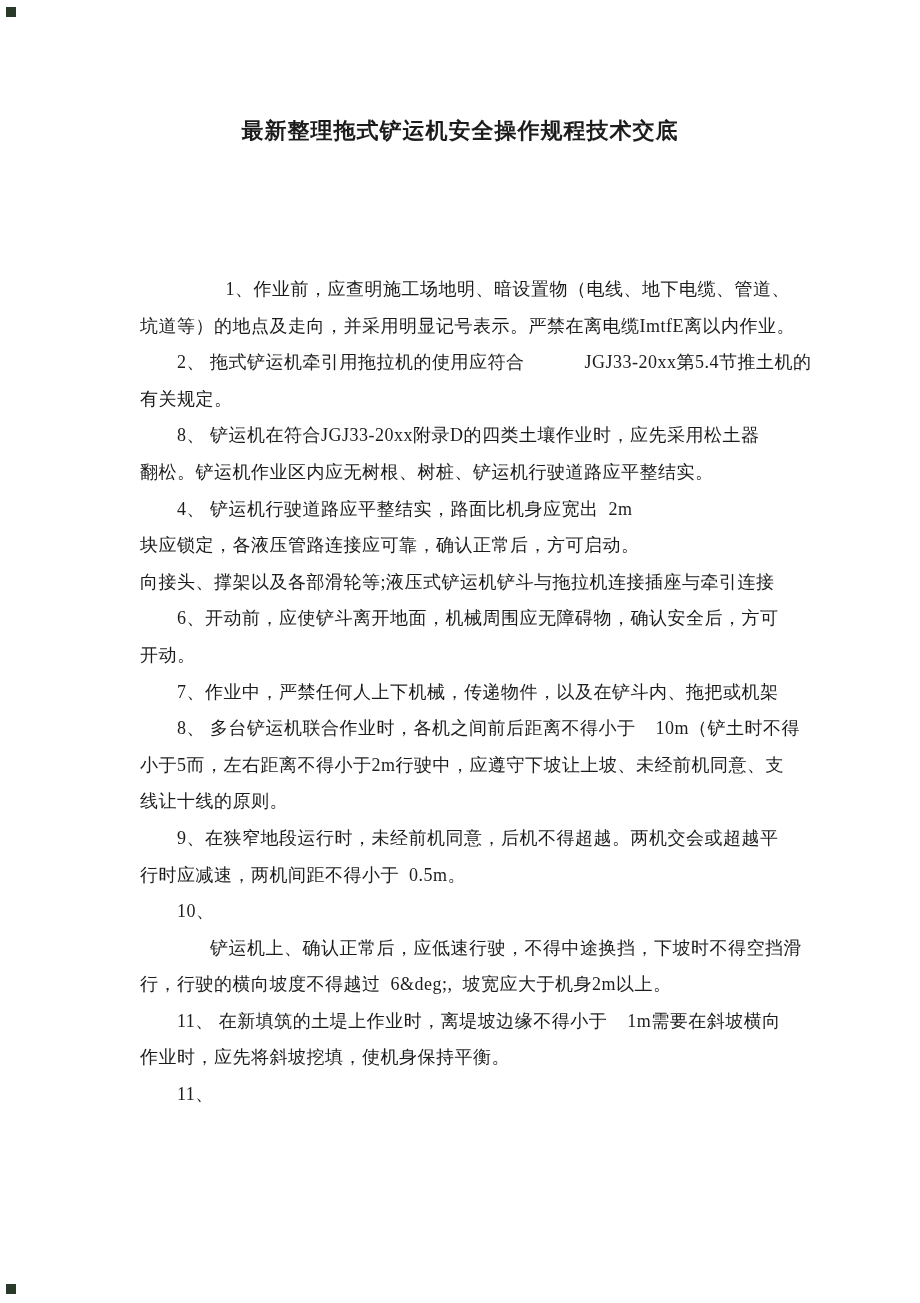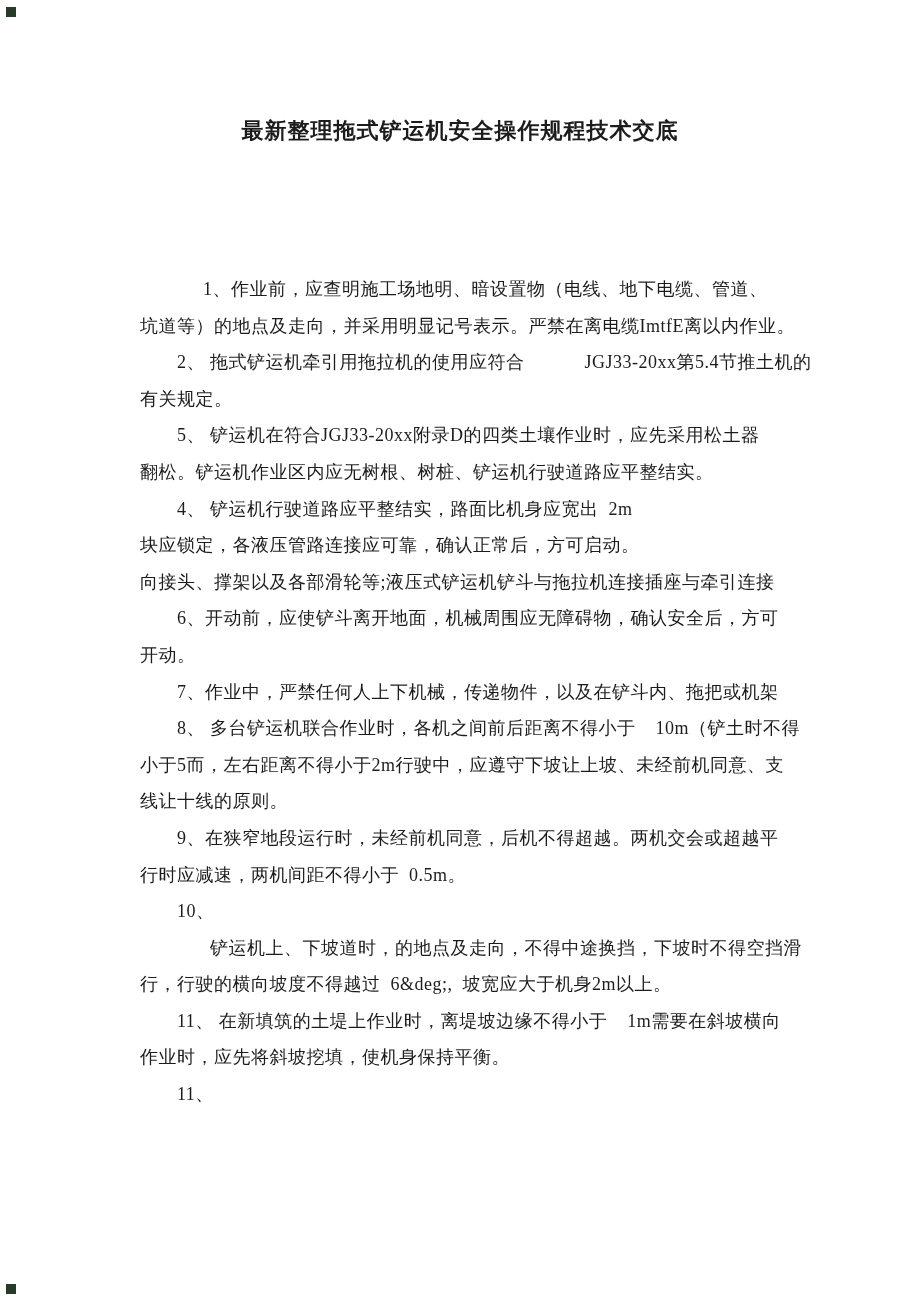--- a/index.html
+++ b/index.html
@@ -34,21 +34,21 @@
     .paragraph { }
     .line {
       font-size: 18px;
       line-height: 36.6px;
       height: 36.6px;
       white-space: pre;
       letter-spacing: 0.5px;
     }
     .indent-0 { padding-left: 0; }
     .indent-1 { padding-left: 37px; }
-    .indent-2 { padding-left: 63px; }
+    .indent-2 { padding-left: 63px; text-align: right; }
     .indent-3 { padding-left: 70px; }
   </style>
 </head>
 <body>
 
 <div class="page">
   <div class="corner-mark top-left" style="background: rgb(42, 58, 42);"></div>
   <div class="corner-mark bottom-left" style="background: rgb(42, 58, 42);"></div>
 
   <div class="doc-title">最新整理拖式铲运机安全操作规程技术交底</div>
@@ -56,21 +56,21 @@
   <div class="doc-body">
       <div class="paragraph">
         <div class="line indent-2">1、作业前，应查明施工场地明、暗设置物（电线、地下电缆、管道、</div>
         <div class="line indent-0">坑道等）的地点及走向，并采用明显记号表示。严禁在离电缆ImtfE离以内作业。</div>
       </div>
       <div class="paragraph">
         <div class="line indent-1">2、 拖式铲运机牵引用拖拉机的使用应符合            JGJ33-20xx第5.4节推土机的</div>
         <div class="line indent-0">有关规定。</div>
       </div>
       <div class="paragraph">
-        <div class="line indent-1">5、 铲运机在符合JGJ33-20xx附录D的四类土壤作业时，应先采用松土器</div>
+        <div class="line indent-1">8、 铲运机在符合JGJ33-20xx附录D的四类土壤作业时，应先采用松土器</div>
         <div class="line indent-0">翻松。铲运机作业区内应无树根、树桩、铲运机行驶道路应平整结实。</div>
       </div>
       <div class="paragraph">
         <div class="line indent-1">4、 铲运机行驶道路应平整结实，路面比机身应宽出  2m</div>
       </div>
       <div class="paragraph">
         <div class="line indent-0">块应锁定，各液压管路连接应可靠，确认正常后，方可启动。</div>
         <div class="line indent-0">向接头、撑架以及各部滑轮等;液压式铲运机铲斗与拖拉机连接插座与牵引连接</div>
       </div>
       <div class="paragraph">
@@ -84,21 +84,21 @@
         <div class="line indent-1">8、 多台铲运机联合作业时，各机之间前后距离不得小于    10m（铲土时不得</div>
         <div class="line indent-0">小于5而，左右距离不得小于2m行驶中，应遵守下坡让上坡、未经前机同意、支</div>
         <div class="line indent-0">线让十线的原则。</div>
       </div>
       <div class="paragraph">
         <div class="line indent-1">9、在狭窄地段运行时，未经前机同意，后机不得超越。两机交会或超越平</div>
         <div class="line indent-0">行时应减速，两机间距不得小于  0.5m。</div>
       </div>
       <div class="paragraph">
         <div class="line indent-1">10、</div>
-        <div class="line indent-3">铲运机上、下坡道时，的地点及走向，不得中途换挡，下坡时不得空挡滑</div>
+        <div class="line indent-3">铲运机上、确认正常后，应低速行驶，不得中途换挡，下坡时不得空挡滑</div>
         <div class="line indent-0">行，行驶的横向坡度不得越过  6&amp;deg;,  坡宽应大于机身2m以上。</div>
       </div>
       <div class="paragraph">
         <div class="line indent-1">11、 在新填筑的土堤上作业时，离堤坡边缘不得小于    1m需要在斜坡横向</div>
         <div class="line indent-0">作业时，应先将斜坡挖填，使机身保持平衡。</div>
       </div>
       <div class="paragraph">
         <div class="line indent-1">11、</div>
       </div>
     </div>

